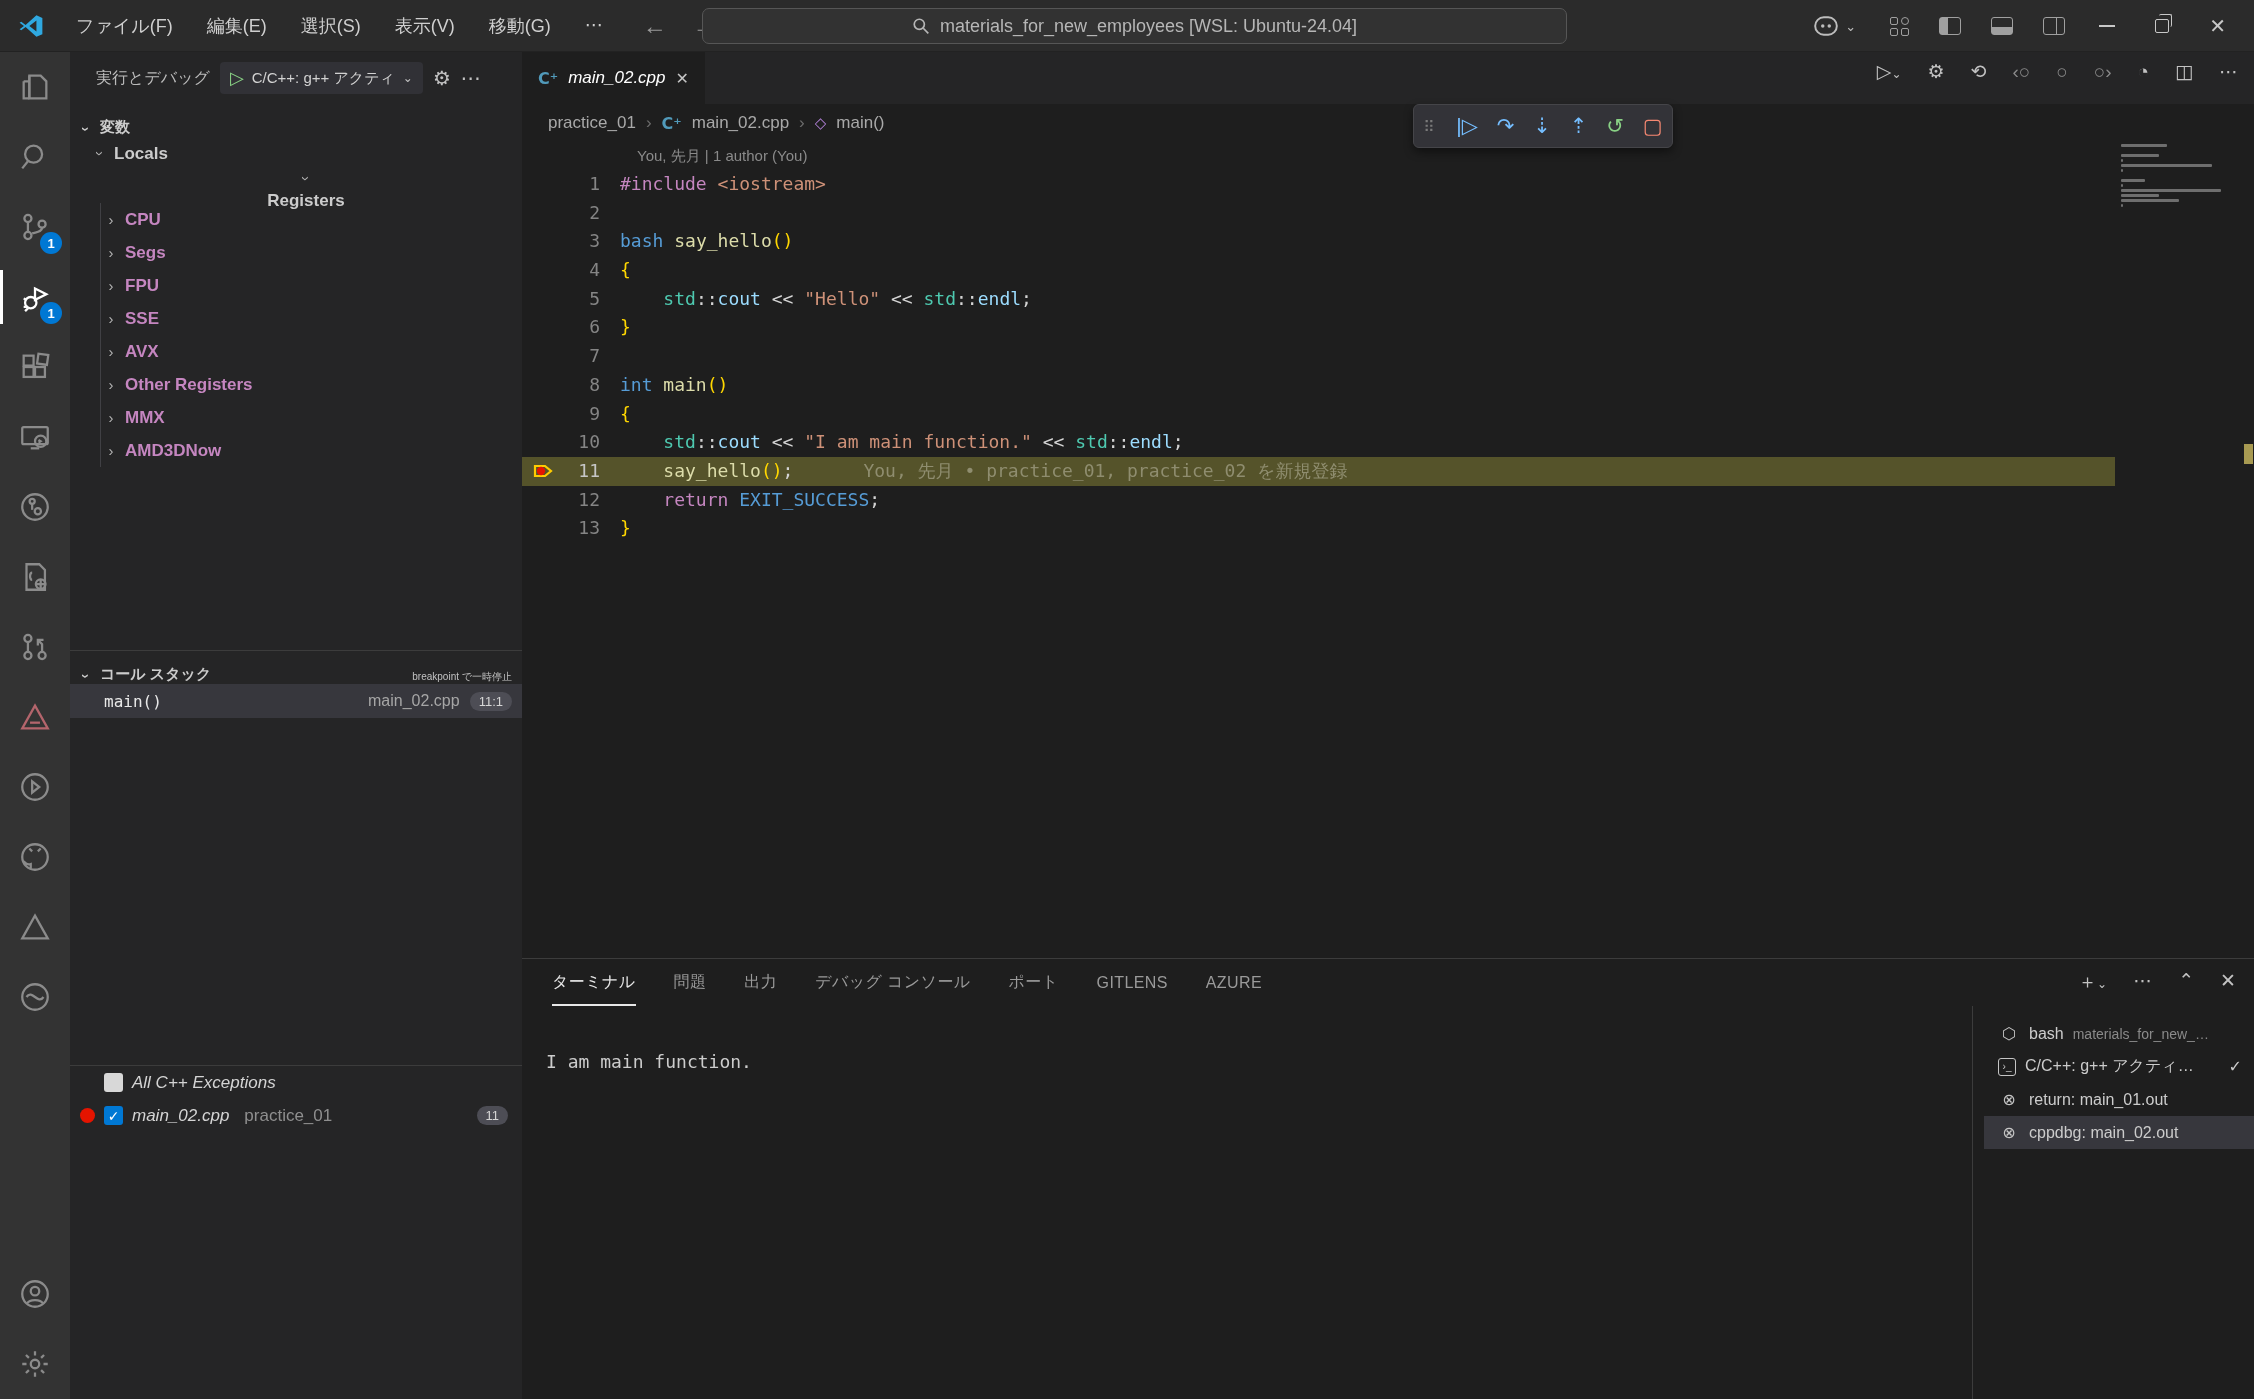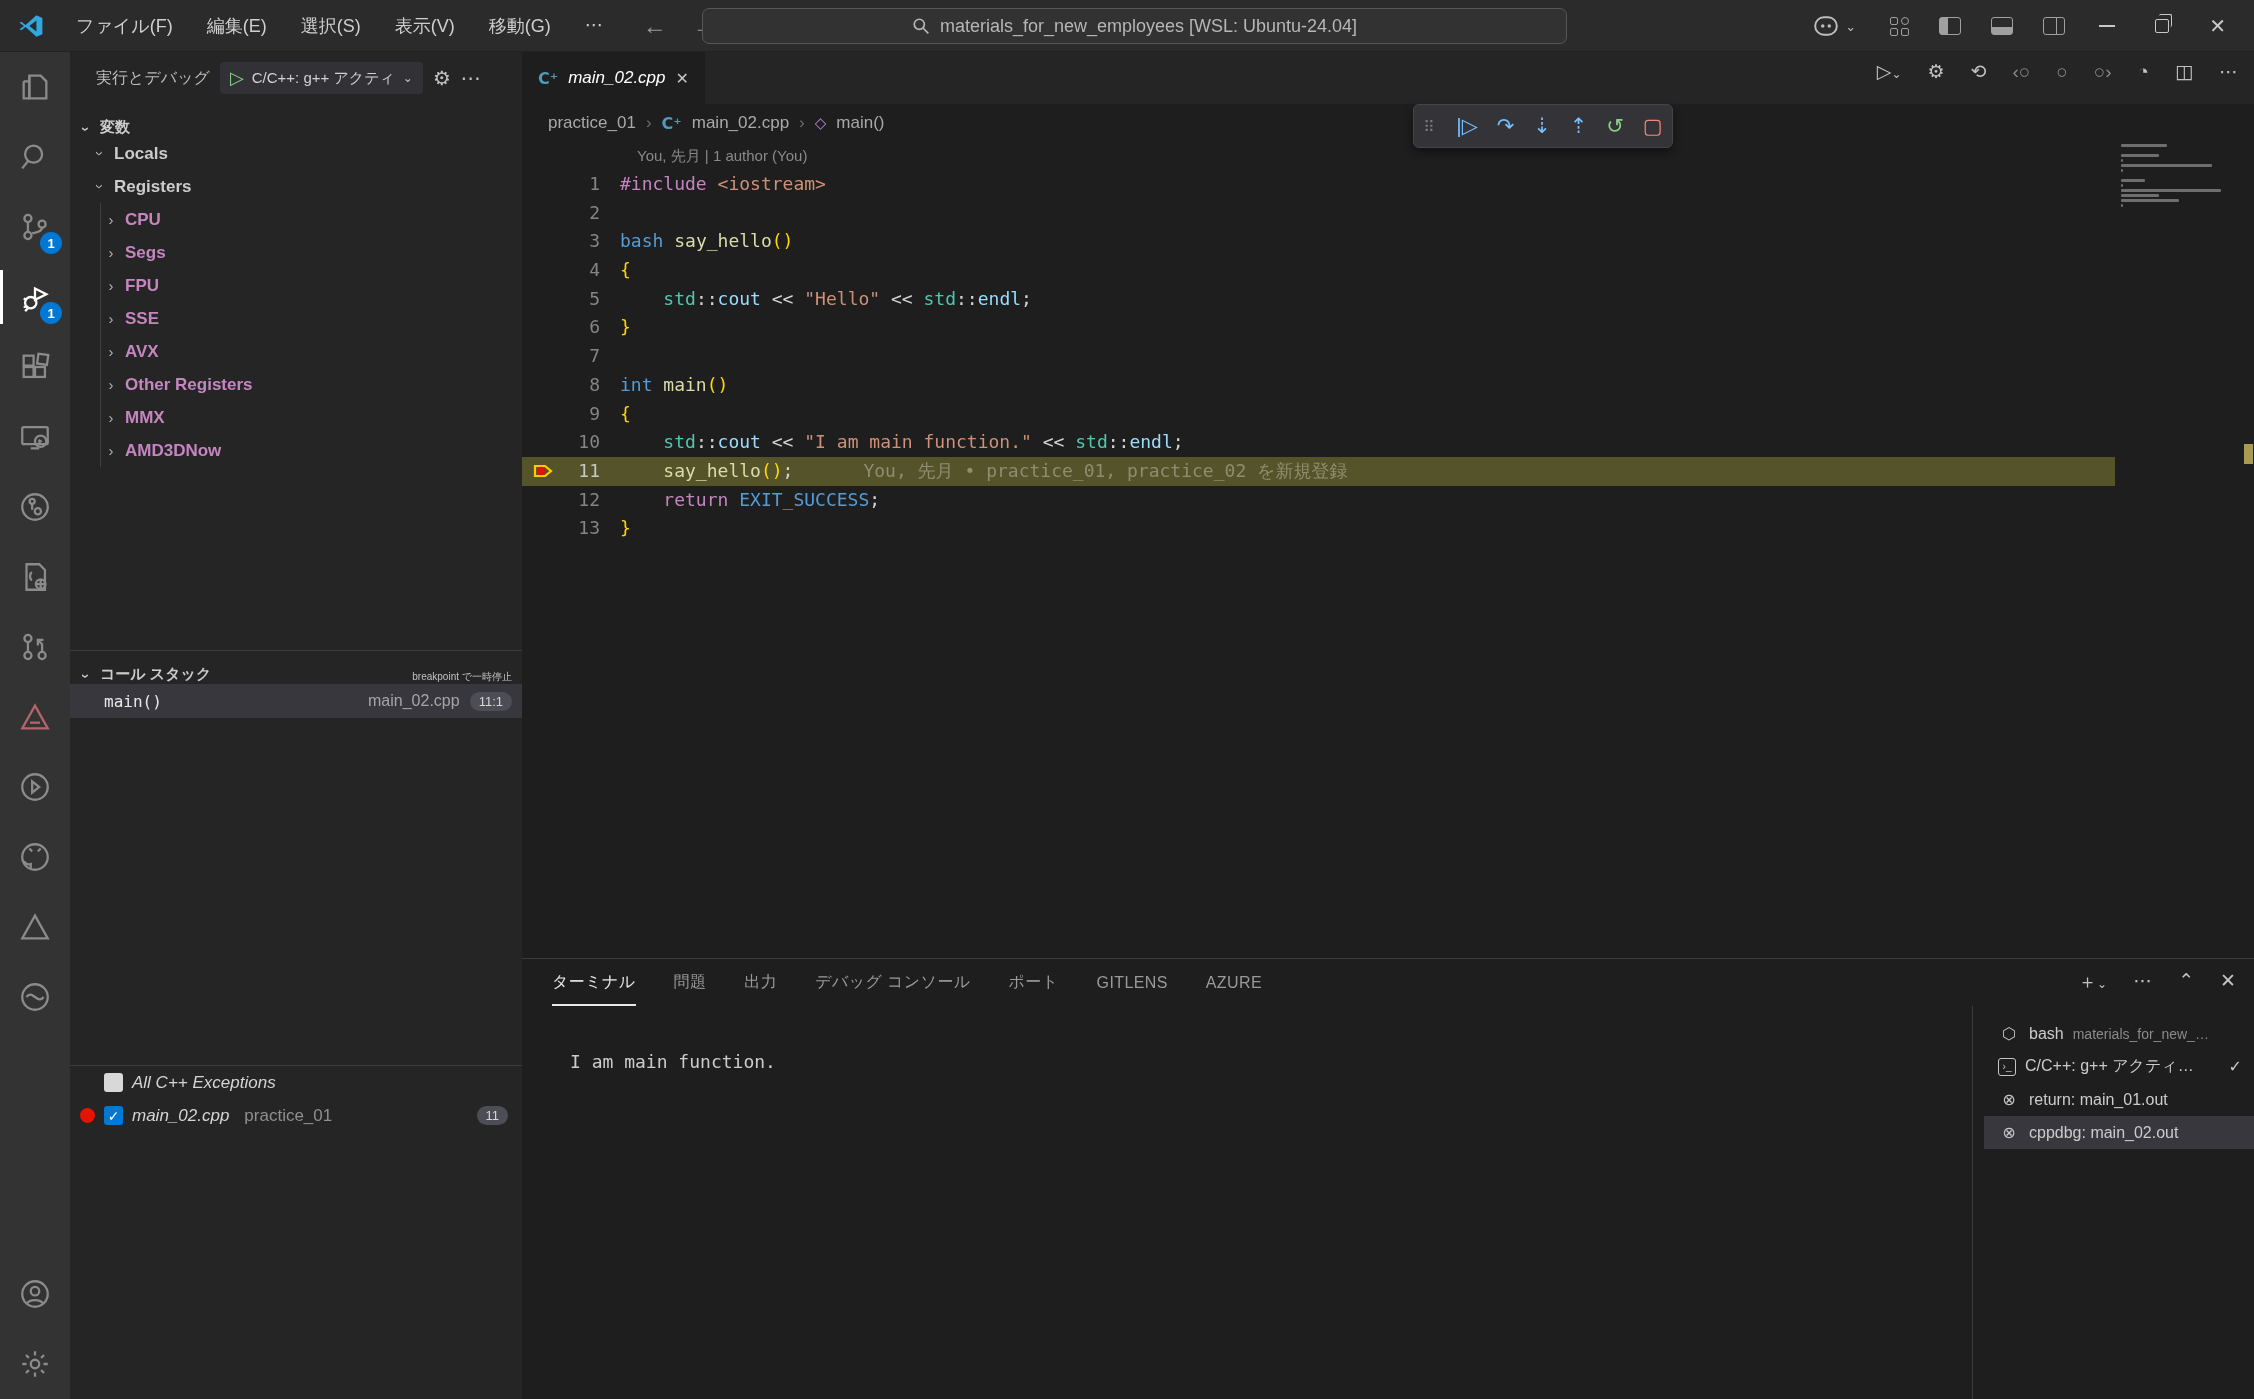--- a/index.html
+++ b/index.html
@@ -118,21 +118,21 @@
 
   .editor-actions { position:absolute; right:16px; top:8px; display:flex; gap:26px; align-items:center;
     color:#c2c2c2; font-size:19px; z-index:6; }
 
   
   .panel { position:absolute; left:522px; right:0; bottom:0; height:441px; background:#1e1e1e; border-top:1px solid #3c3c3c; }
   .panel-tabs { height:47px; display:flex; align-items:center; gap:38px; padding-left:30px; }
   .ptab { font-size:16px; color:#9a9a9a; letter-spacing:.4px; height:100%; display:flex; align-items:center; }
   .ptab.active { color:#e7e7e7; box-shadow:inset 0 -2px 0 #e7e7e7; }
   .panel-actions { position:absolute; right:18px; top:10px; display:flex; gap:26px; color:#c2c2c2; font-size:19px; }
-  .term-out { position:absolute; left:48px; top:92px; font-family:"DejaVu Sans Mono",monospace; font-size:18px; color:#cccccc; }
+  .term-out { position:absolute; left:24px; top:92px; font-family:"DejaVu Sans Mono",monospace; font-size:18px; color:#cccccc; }
   .term-divider { position:absolute; right:281px; top:47px; bottom:0; width:1px; background:#3c3c3c; }
   .term-list { position:absolute; right:0; top:58px; width:270px; }
   .term-row { height:33px; display:flex; align-items:center; gap:9px; padding-left:14px; font-size:16px; color:#cccccc; white-space:nowrap; overflow:hidden; }
   .term-row.selected { background:#37373d; }
   .term-detail { color:#8a8a8a; font-size:14px; overflow:hidden; text-overflow:ellipsis; }
   .term-check { margin-left:auto; margin-right:12px; color:#cccccc; }
   .tico { width:22px; text-align:center; color:#c5c5c5; flex:none; font-size:16px; }
   .tico.term-sq { width:18px; height:18px; border:1.4px solid #c5c5c5; border-radius:3px; font-size:10px;
     display:flex; align-items:center; justify-content:center; }
 </style>
@@ -322,21 +322,21 @@
   <div style="height:522px;">
     <div class="section-head">
       <span class="chev">›</span>
       <span>変数</span>
     </div>
     <div class="tree" id="var-tree">
         <div class="tree-row" style="padding-left: 20px;">
           <span class="twisty exp">›</span>
           <span class="lbl-bold">Locals</span>
         </div>
-        <div class="tree-row" style="padding-left: 20px;">
+        <div class="tree-row" style="padding-left: 20px; flex-direction: column;">
           <span class="twisty exp">›</span>
           <span class="lbl-bold">Registers</span>
         </div>
         <div class="indent-guide">
           <div class="tree-row" style="padding-left: 0px;">
             <span class="twisty">›</span>
             <span class="lbl-reg">CPU</span>
           </div>
           <div class="tree-row" style="padding-left: 0px;">
             <span class="twisty">›</span>

